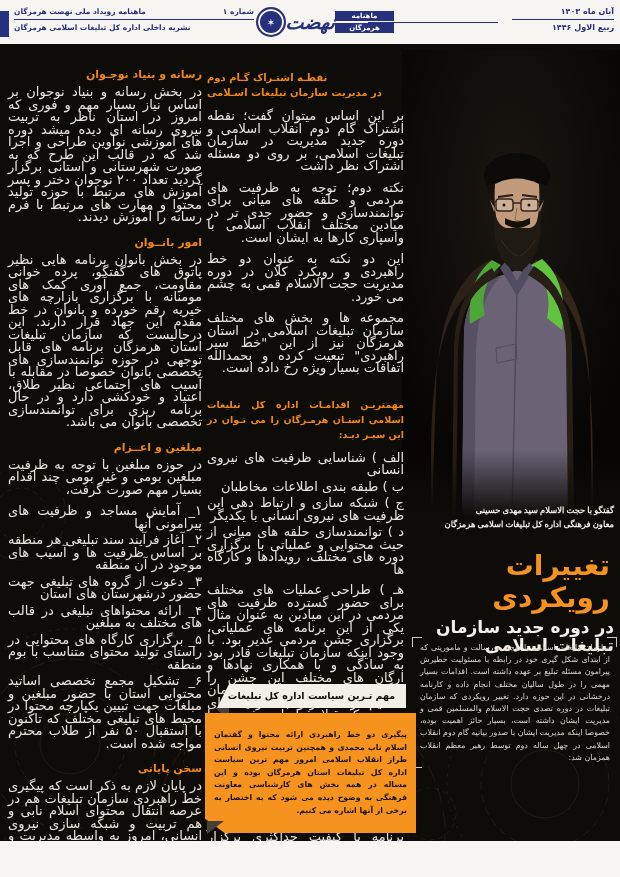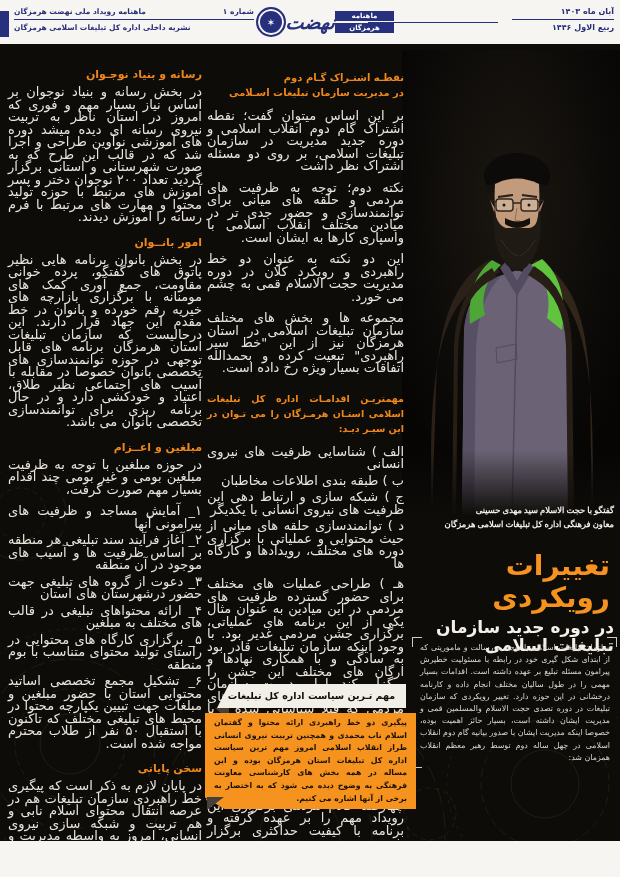--- a/index.html
+++ b/index.html
@@ -27,22 +27,22 @@
   .head-rule.r{right:122px;width:130px;}
   
   .content{position:absolute;top:44px;left:0;width:620px;height:797px;background:#0e0c09;overflow:hidden;}
   .mandala{position:absolute;inset:0;pointer-events:none;}
   .ohead{color:#f0871c;font-size:11px;font-weight:bold;margin:0 0 5px 0;letter-spacing:.3px;}
   .body{color:#e9e5de;font-size:13px;line-height:12.5px;text-align:justify;margin:4px 0 9px 0;}
   .body:last-child{margin-bottom:0;}
   .col-left{position:absolute;top:24px;left:8px;width:194px;}
   .col-left section{margin-bottom:12px;}
   .col-mid{position:absolute;top:26px;left:207px;width:197px;}
-  .mid-h1{color:#f0871c;font-size:10px;font-weight:bold;text-align:right;line-height:15px;margin:0 0 10px 0;}
-  .mid-h2{color:#f0871c;font-size:9.5px;font-weight:bold;line-height:15px;text-align:justify;margin:16px 0 10px 0;}
+  .mid-h1{color:#f0871c;font-size:10px;font-weight:bold;text-align:left;line-height:15px;margin:0 0 10px 0;}
+  .mid-h2{color:#f0871c;font-size:9.5px;font-weight:bold;line-height:15px;text-align:justify;margin:22px 0 10px 0;}
   .mid-item{margin-bottom:2px;}
   
   .photo-area{position:absolute;top:6px;left:402px;width:218px;height:466px;}
   .caption{position:absolute;top:460px;left:402px;width:212px;text-align:right;color:#f3efe8;
            font-size:8.4px;font-weight:bold;line-height:14px;font-family:Liberation Serif, serif;}
   .title-block{position:absolute;top:502px;left:402px;width:212px;text-align:right;}
   .big-title{color:#f6921e;font-size:28px;font-weight:bold;margin:4px;line-height:32px;}
   .sub-title{color:#f4f0e9;font-size:17px;font-weight:bold;margin:3px 0 0 0;line-height:18px;}
   .intro{position:absolute;top:598px;left:420px;width:190px;color:#ddd8d0;font-size:7.9px;
          line-height:12.2px;text-align:justify;}
@@ -53,21 +53,21 @@
   .bracket-tl{position:absolute;top:-5px;left:-8px;width:9px;height:9px;
               border-top:1.5px solid #cfc9c0;border-left:1.5px solid #cfc9c0;}
   
   .callout{position:absolute;top:640px;left:205px;width:211px;}
   .callout-label{position:relative;background:#f2efe8;color:#14100a;font-size:9.5px;font-weight:bold;
                  height:24px;line-height:24px;text-align:center;margin:0 10px 0 12px;
                  clip-path:polygon(12px 0,100% 0,100% 100%,0 100%);}
   .label-fold{position:absolute;top:24px;left:10px;width:0;height:0;
               border-top:12px solid #454139;border-left:14px solid transparent;}
   .callout-body{position:relative;margin-top:5px;background:#f6921e;color:#1a1205;font-size:7.8px;
-                font-weight:bold;line-height:12.6px;text-align:justify;padding:4px 9px;
+                font-weight:bold;line-height:12.6px;text-align:justify;padding:16px 9px;
                 clip-path:polygon(0 0,100% 0,100% 100%,20px 100%,0 88%);}
   .body-fold{position:absolute;bottom:-1px;left:2px;width:0;height:0;
              border-top:13px solid #45413a;border-right:17px solid transparent;}
   .footer-strip{position:absolute;top:841px;left:0;width:620px;height:36px;background:#f6f5f1;}
 </style>
 </head>
 <body>
 
 <div class="page">
 

